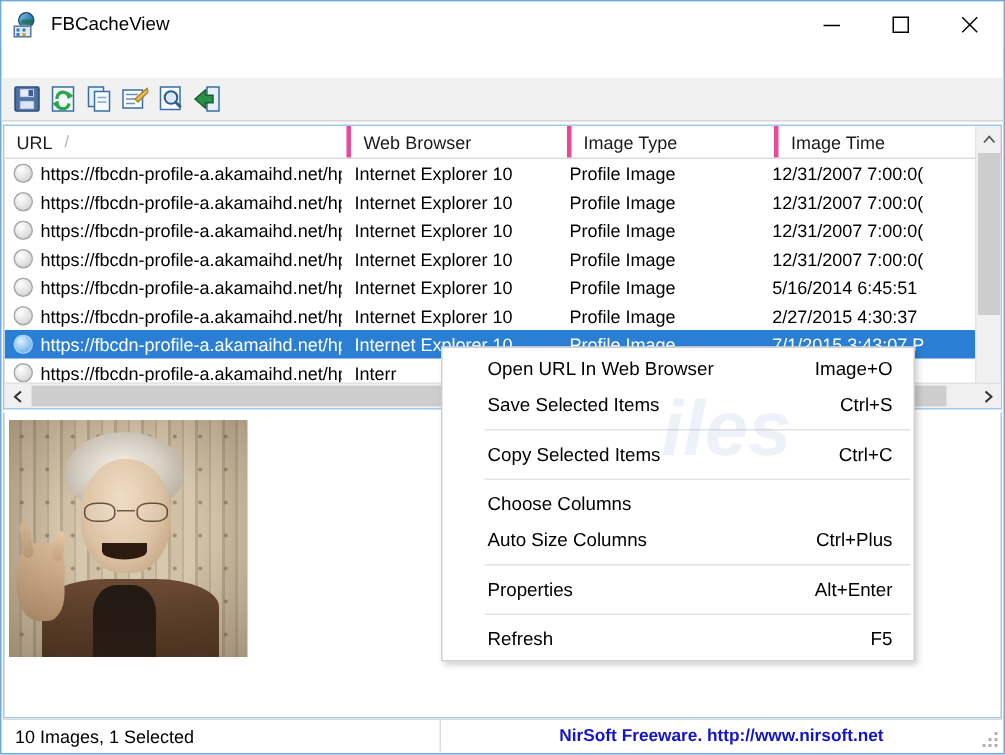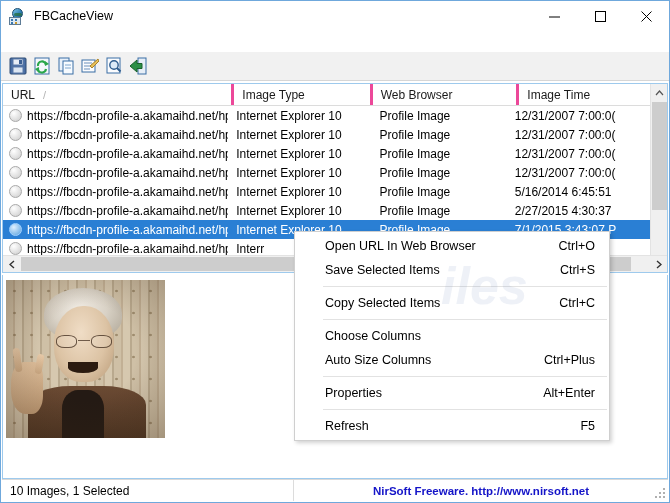--- a/index.html
+++ b/index.html
@@ -566,25 +566,25 @@
     </div>
   </div>
 
   <div class="listpane">
 
     <div class="lv-header">
       <div class="lv-col" style="width:248px">
         <span>URL</span>
         <span class="sort-arrow">/</span>
       </div>
+      <div class="lv-col" style="width:157px">
+        <span>Web Browser</span>
+      </div>
       <div class="lv-col" style="width:148px">
         <span>Image Type</span>
-      </div>
-      <div class="lv-col" style="width:157px">
-        <span>Web Browser</span>
       </div>
       <div class="lv-col" style="width:158px">
         <span>Image Time</span>
       </div>
     </div>
 
     <div class="lv-body">
       <div class="lv-row">
         <div class="cell" style="width:248px;padding-left:0">
             <span class="row-icon"></span>
@@ -721,21 +721,21 @@
         <i style="right:4px;bottom:4px"></i>
       <i style="right:0;bottom:8px"></i>
     </div>
   </div>
 
   <div class="watermark2">iles</div>
 
   <div class="ctxmenu">
     <div class="ctx-item">
       <span>Open URL In Web Browser</span>
-      <span class="accel">Ctrl+O</span>
+      <span class="accel">Image+O</span>
     </div>
     <div class="ctx-item">
       <span>Save Selected Items</span>
       <span class="accel">Ctrl+S</span>
     </div>
     <div class="ctx-sep"></div>
     <div class="ctx-item">
       <span>Copy Selected Items</span>
       <span class="accel">Ctrl+C</span>
     </div>

